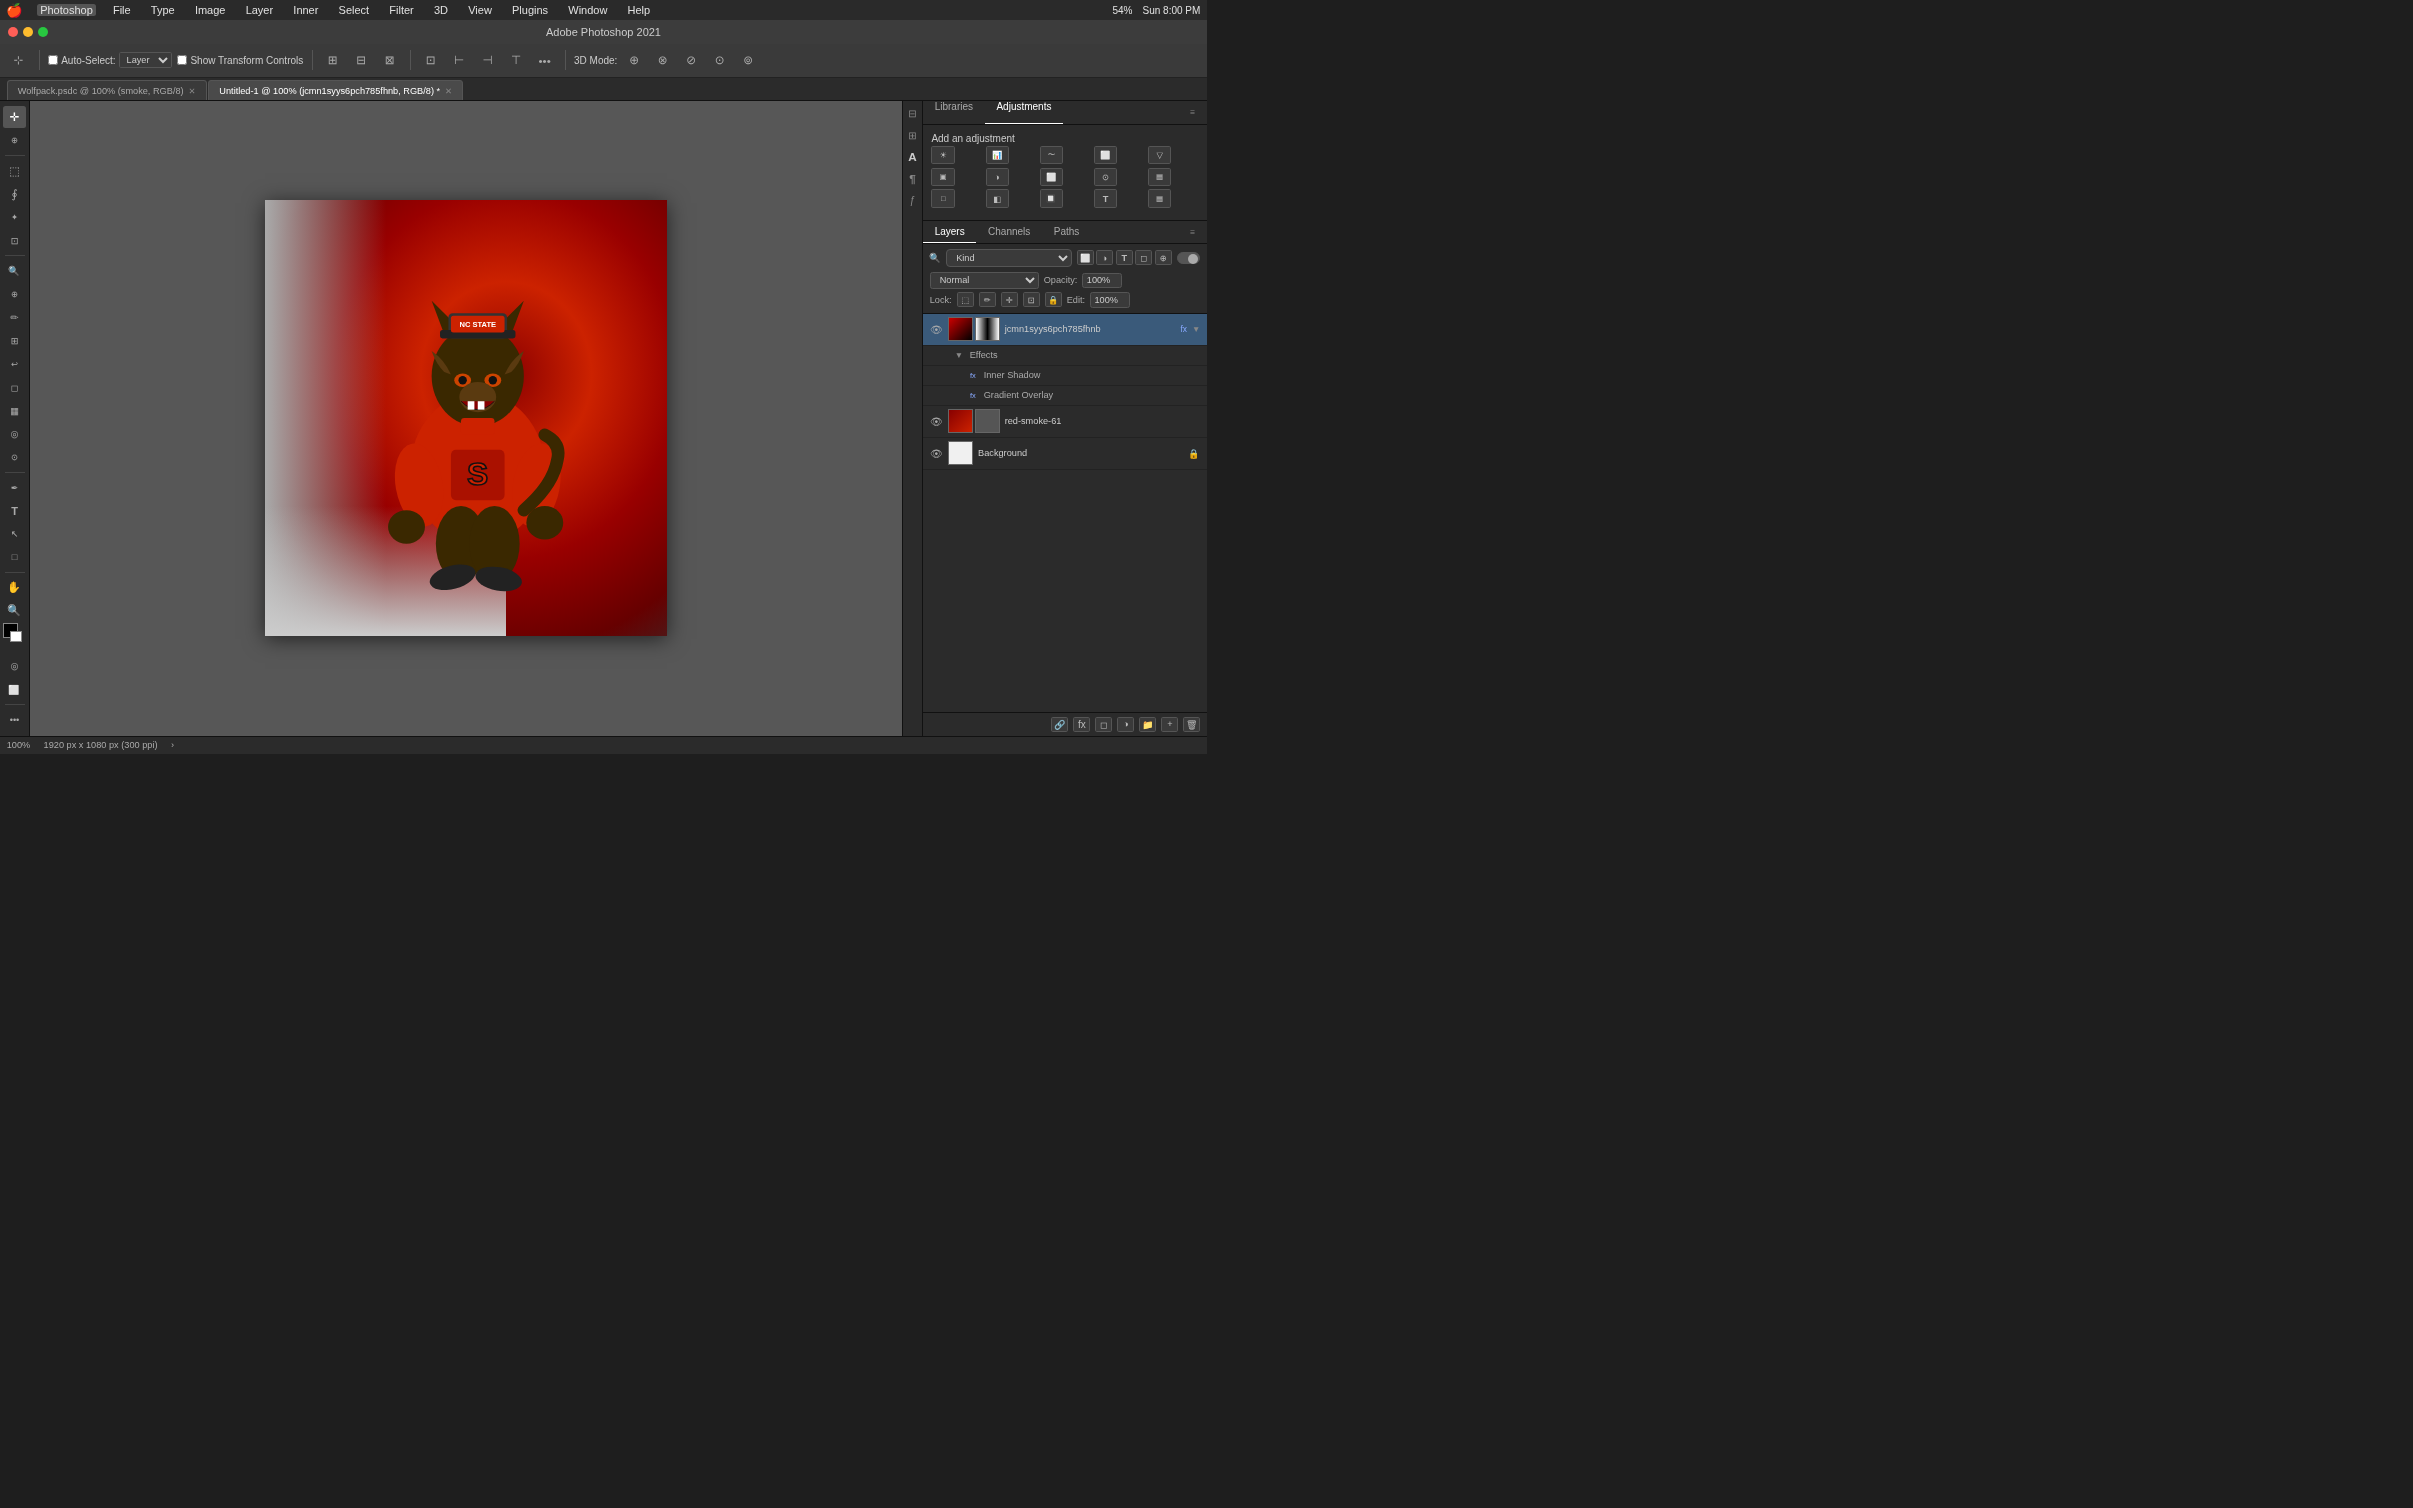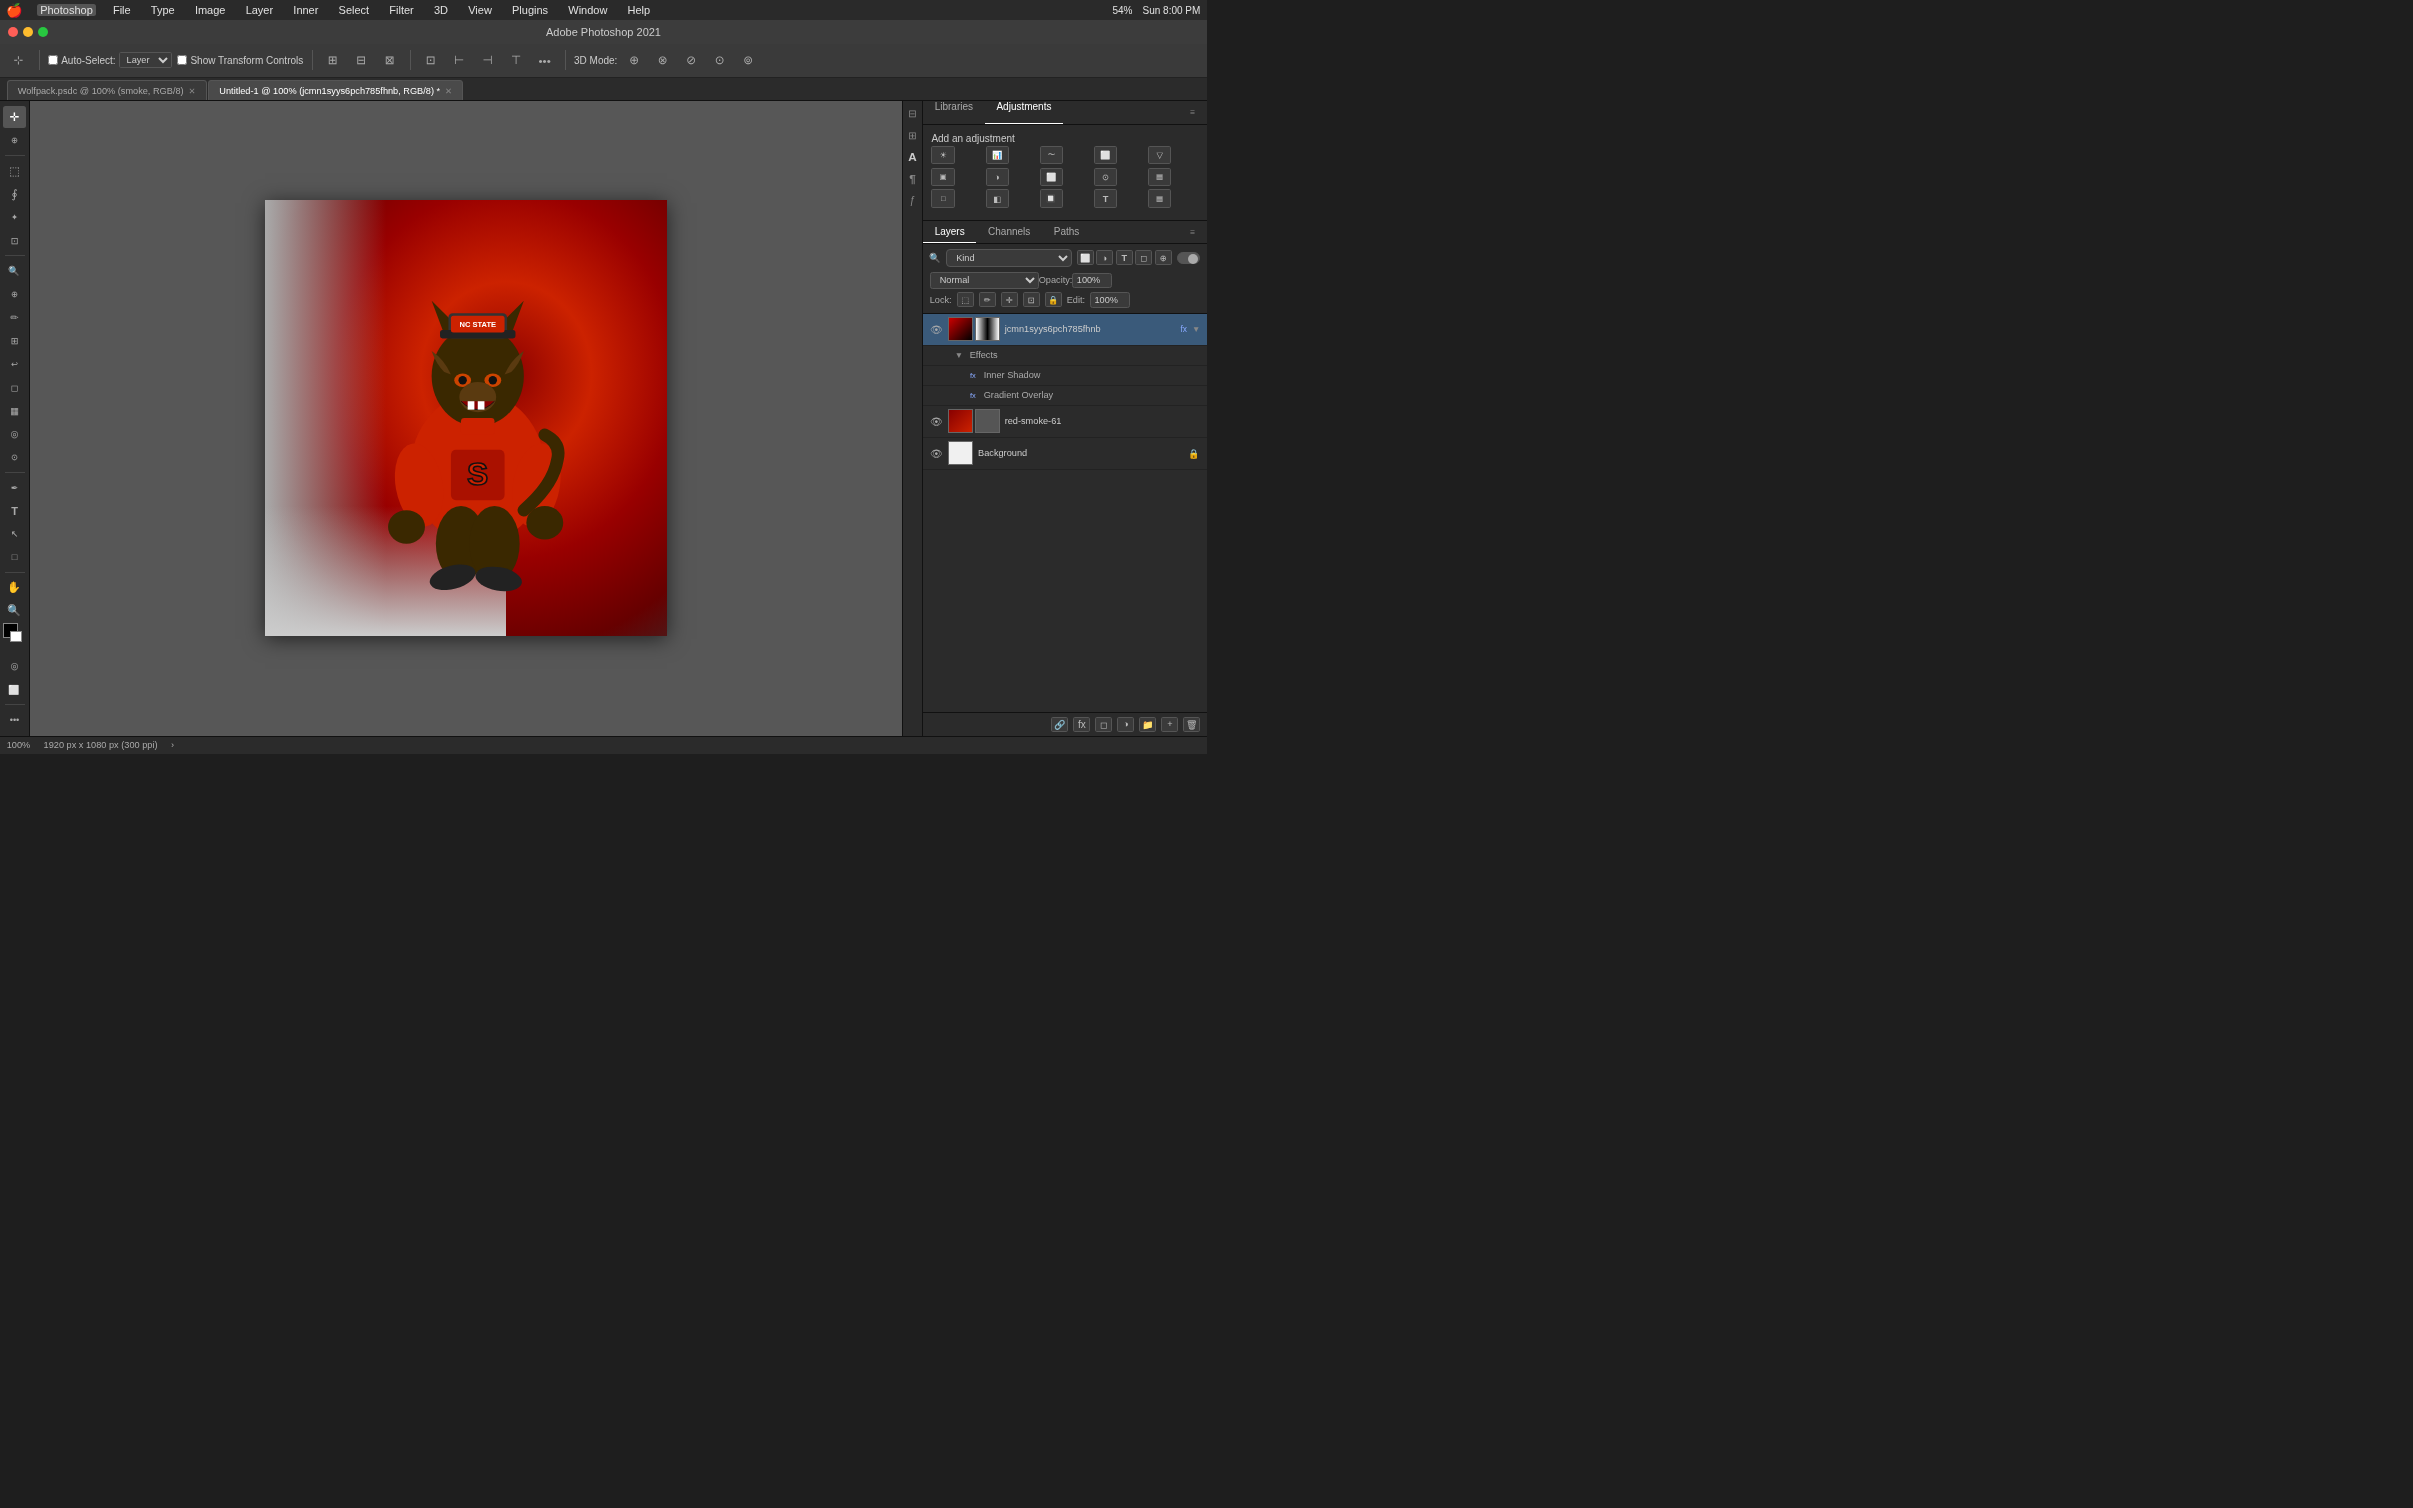--- a/index.html
+++ b/index.html
@@ -361,20 +361,21 @@
       display: flex;
       align-items: center;
       justify-content: center;
       font-size: 8.4px;
       cursor: pointer;
       color: #bbb;
     }
     .layers-mode-row {
       display: flex;
       align-items: center;
+      gap: 5px;
     }
     .layers-mode-select {
       background: #3a3a3a;
       border: 0.8px solid #555;
       color: #ccc;
       font-size: 9.2px;
       padding: 1.7px 5px;
       border-radius: 2.5px;
       width: 109px;
     }

